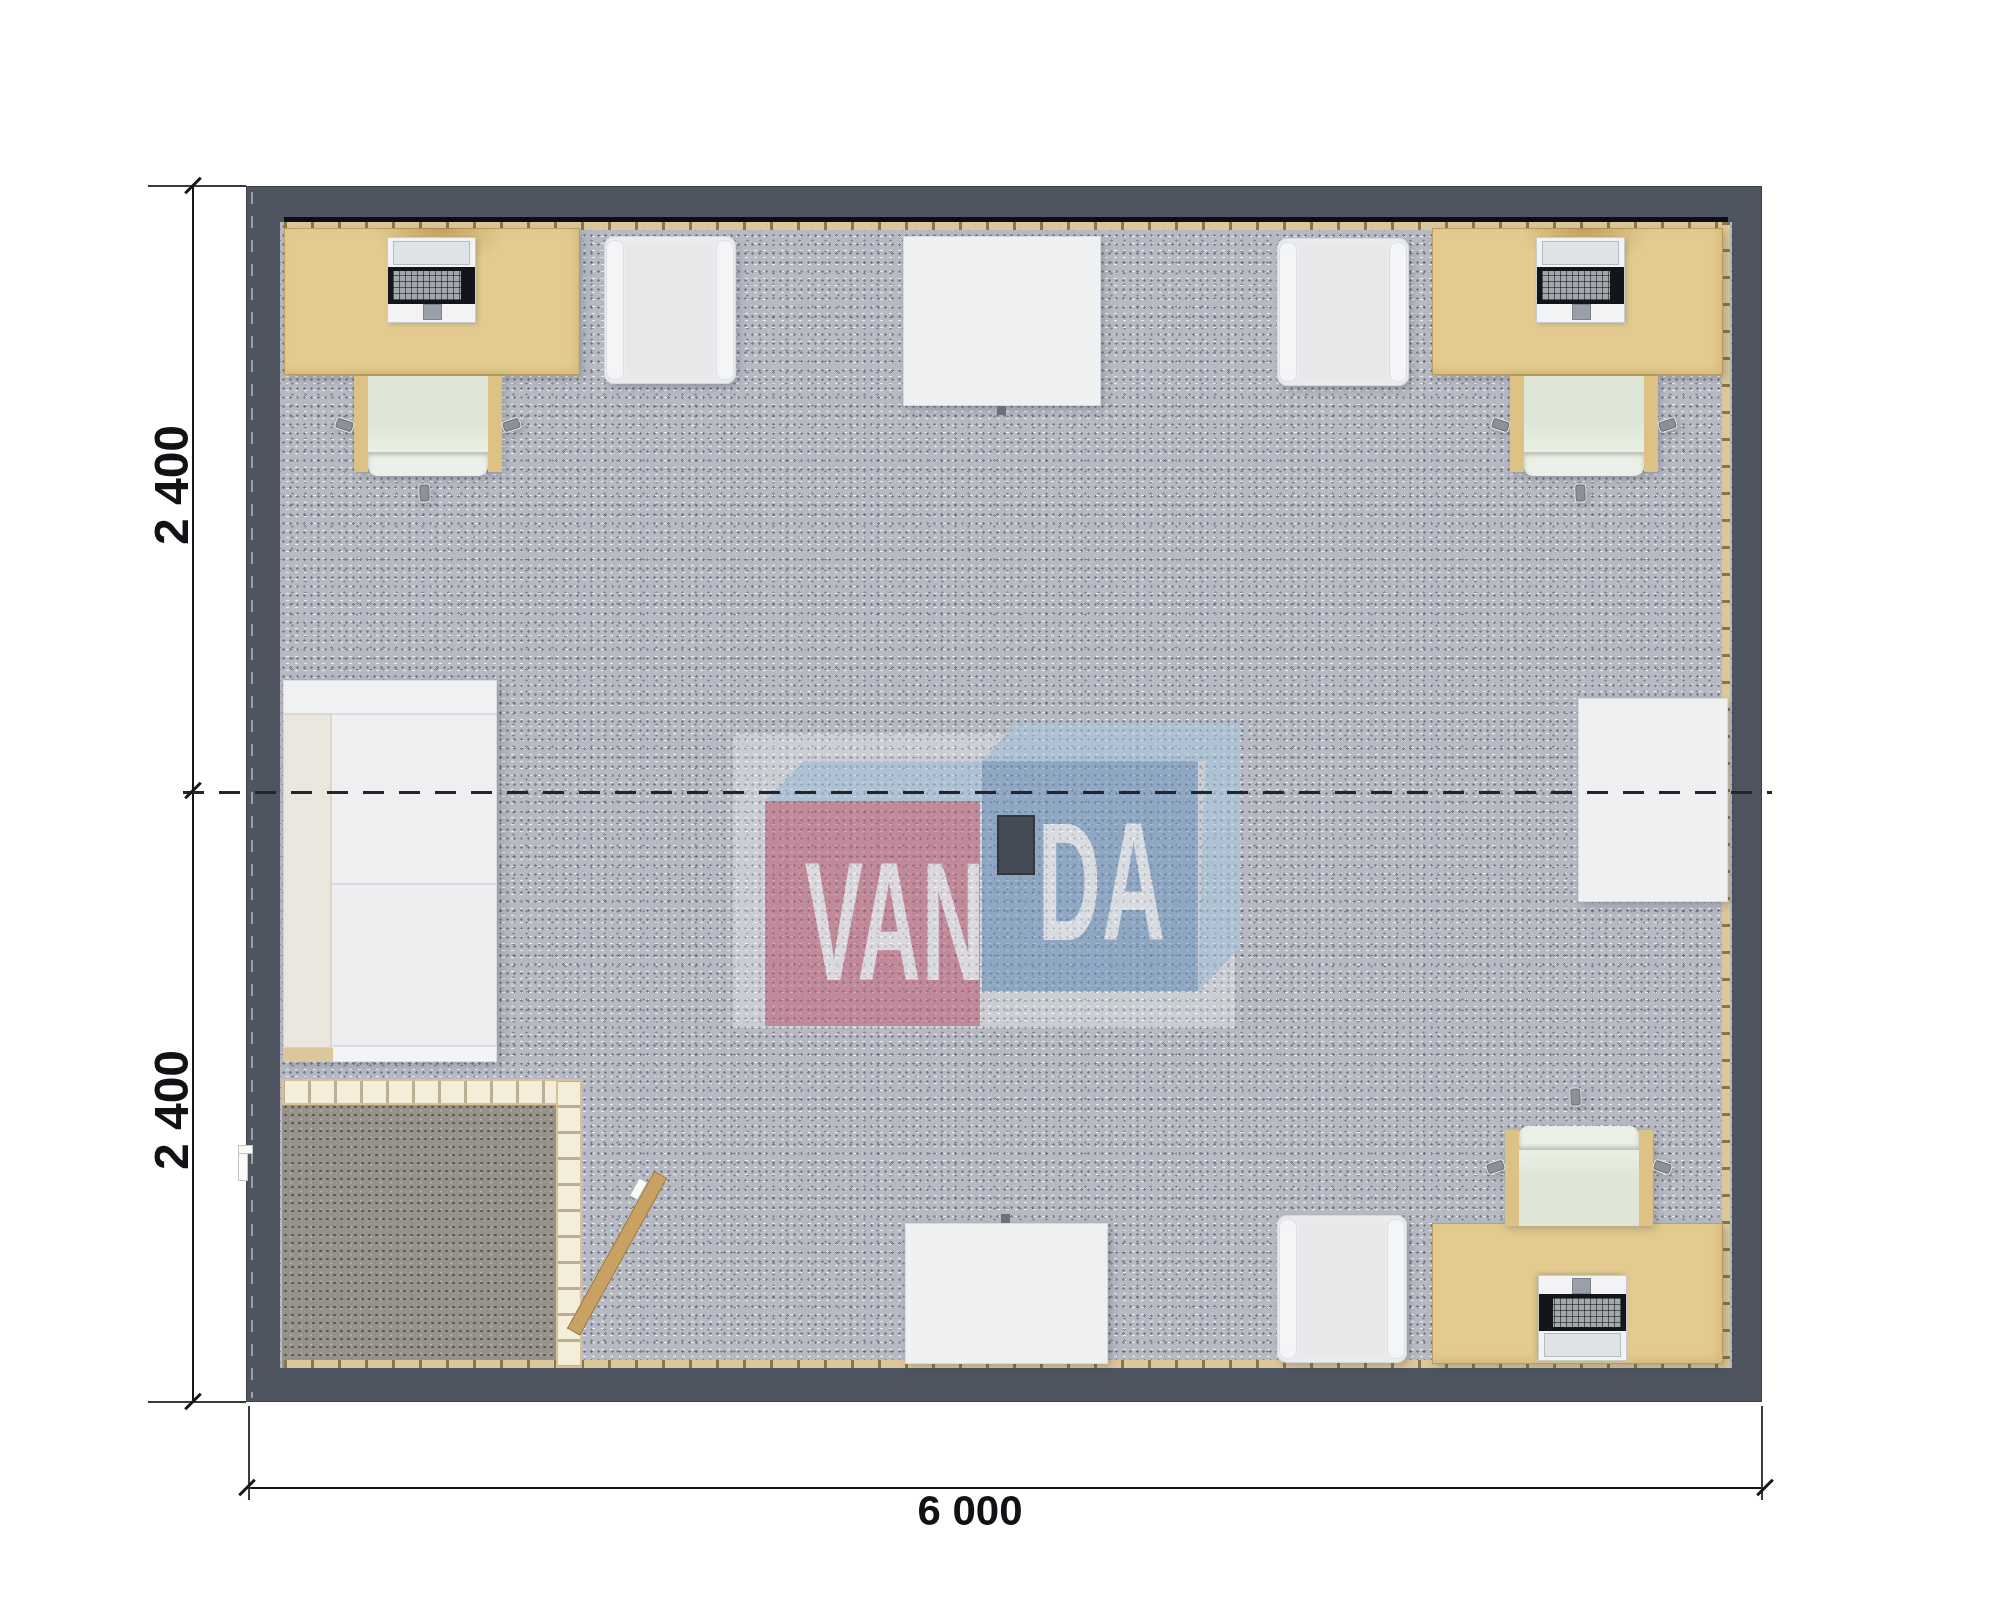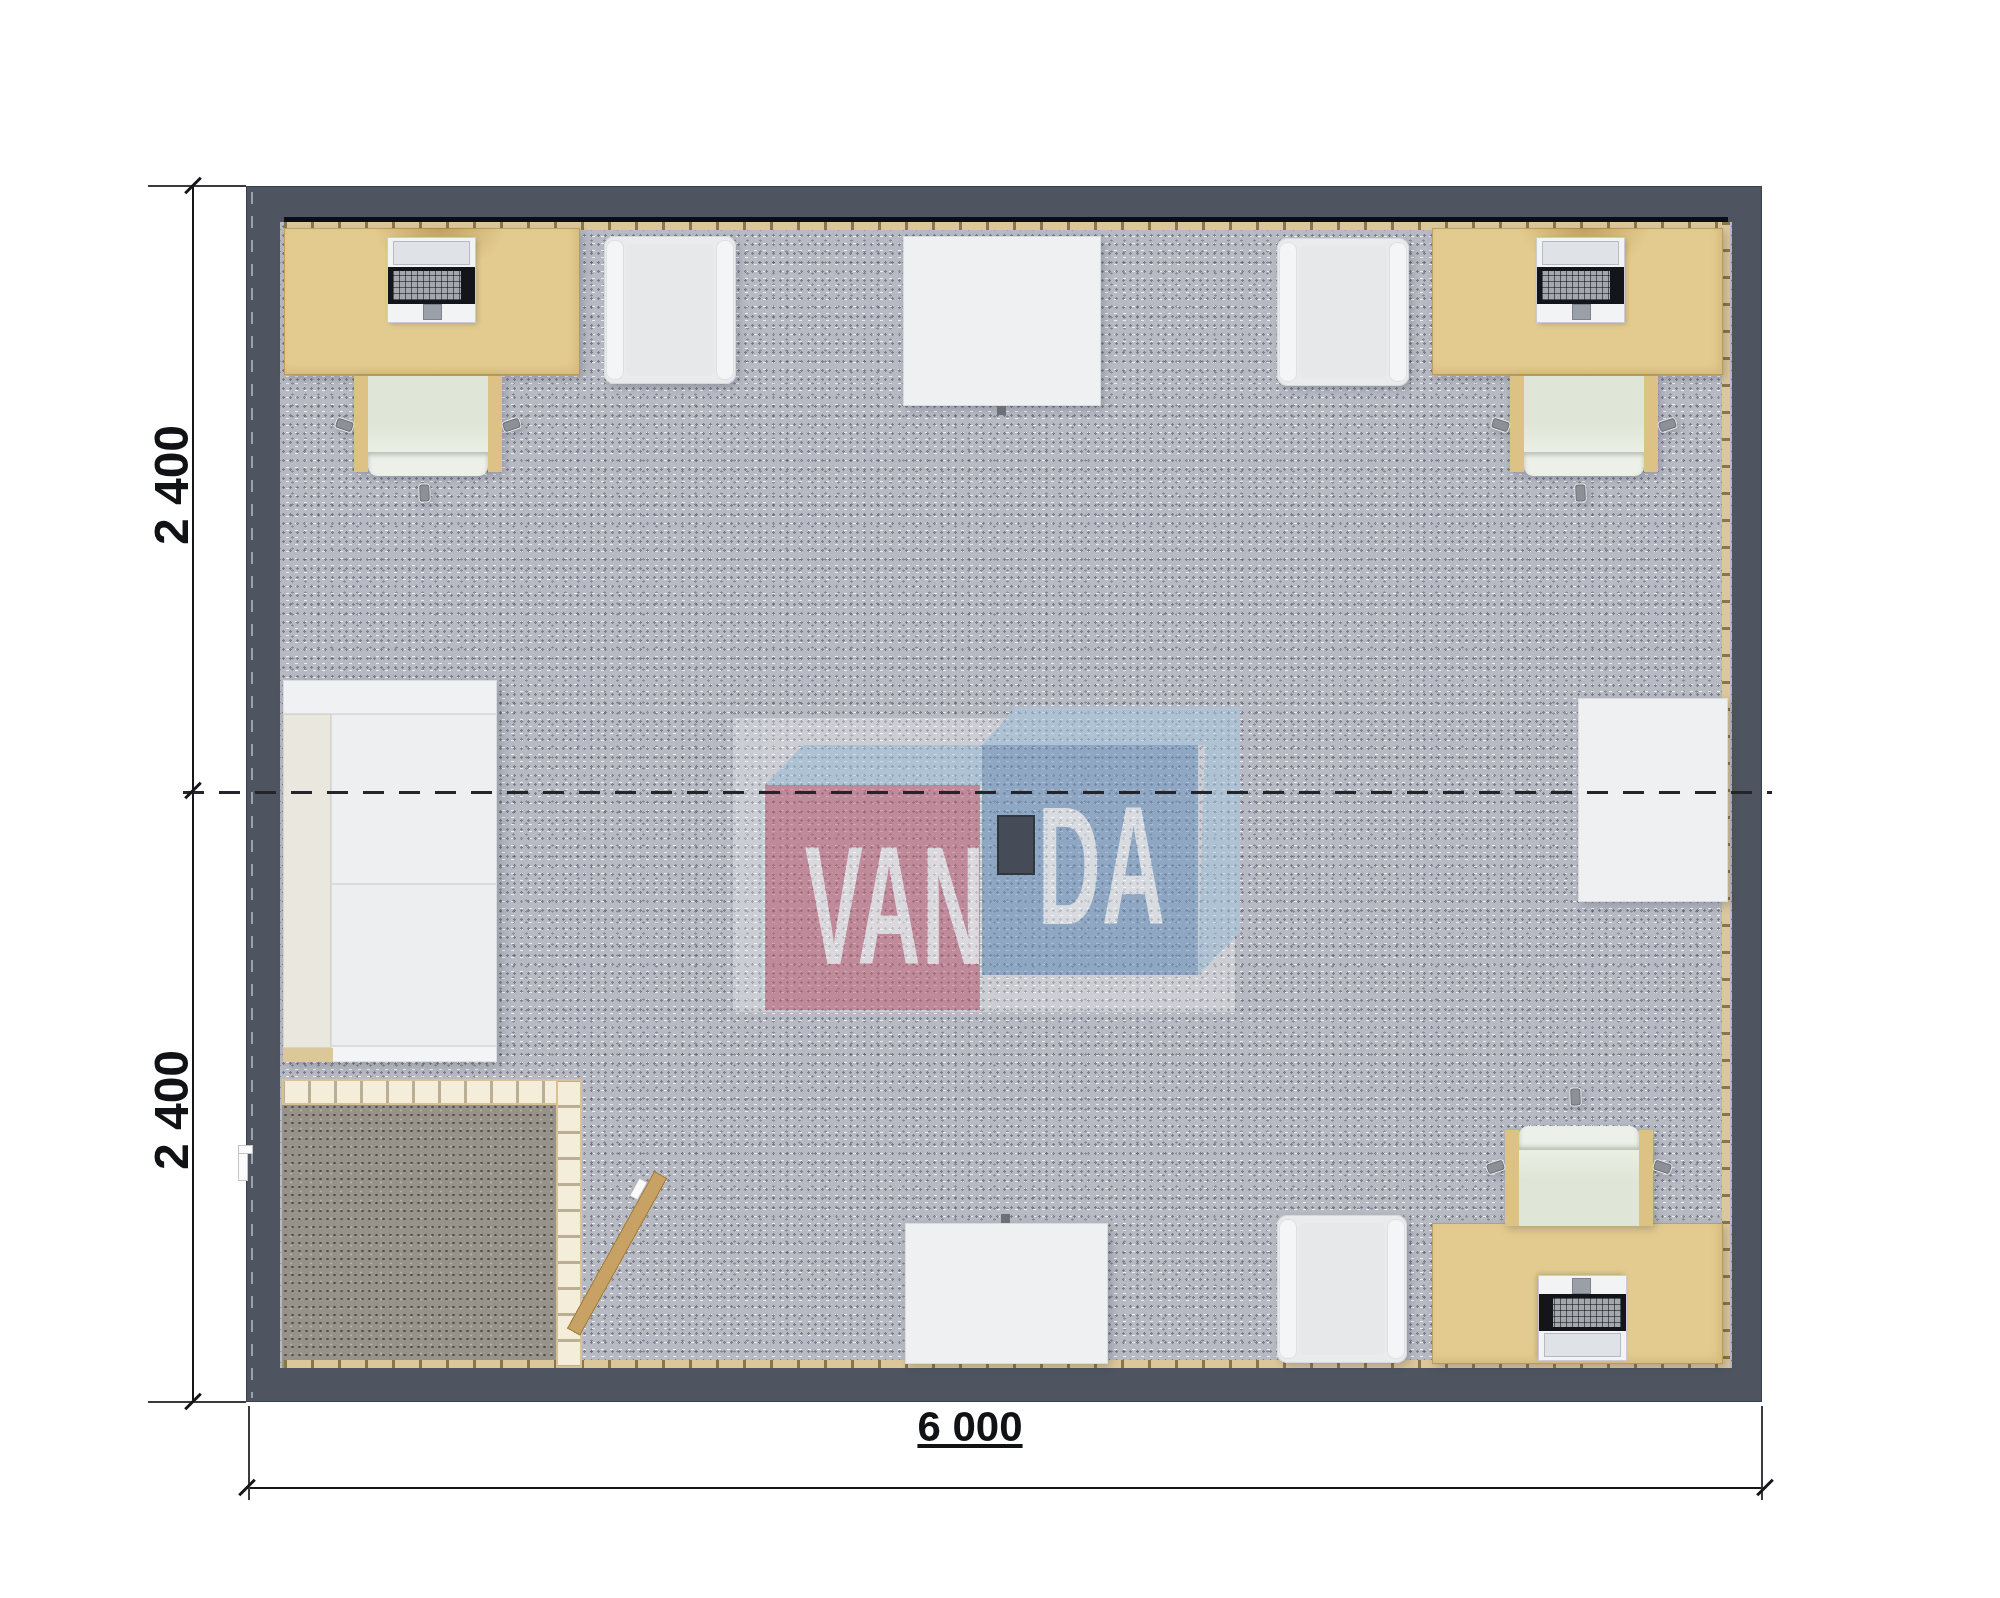--- a/index.html
+++ b/index.html
@@ -109,21 +109,21 @@
     background-image:repeating-linear-gradient(90deg, rgba(80,60,20,.35) 0 3px, transparent 3px 26px);}
   .partition.vert{background-image:repeating-linear-gradient(180deg, rgba(80,60,20,.35) 0 3px, transparent 3px 26px);}
 
   .door-leaf{position:absolute;left:566px;top:1152px;width:15px;height:180px;background:var(--door);
     box-shadow:inset 0 0 0 1px #9d7a3d;transform:rotate(29deg);transform-origin:50% 100%;z-index:5;}
   .door-leaf .handle{position:absolute;left:-9px;top:14px;width:8px;height:19px;background:#fafafa;box-shadow:0 0 0 1px #b9b9b9;}
   .entry-handle{position:absolute;left:239px;top:1146px;width:8px;height:34px;background:#fbfbfb;box-shadow:0 0 0 1px #c4c4c4;z-index:2;}
   .entry-handle:after{content:"";position:absolute;left:0;top:0;width:13px;height:7px;background:#fbfbfb;box-shadow:0 0 0 1px #c4c4c4;}
 
   
-  .watermark{position:absolute;inset:0;opacity:.52;z-index:8;pointer-events:none;}
+  .watermark{position:absolute;inset:0;opacity:.52;z-index:8;pointer-events:none;margin-top:16px;}
   .wm-haze{position:absolute;left:733px;top:718px;width:502px;height:294px;background:rgba(255,255,255,.55);}
   .wm-pink-top{position:absolute;left:765px;top:745px;width:250px;height:40px;background:var(--logo-light);
     clip-path:polygon(38px 0, 250px 0, 215px 100%, 0 100%);}
   .wm-pink{position:absolute;left:765px;top:785px;width:215px;height:225px;background:var(--logo-pink);}
   .wm-blue-top{position:absolute;left:982px;top:707px;width:256px;height:38px;background:var(--logo-light);
     clip-path:polygon(34px 0, 100% 0, 222px 100%, 0 100%);}
   .wm-blue-side{position:absolute;left:1198px;top:707px;width:42px;height:268px;background:var(--logo-light);
     clip-path:polygon(8px 0, 100% 0, 100% 84%, 0 100%);}
   .wm-blue{position:absolute;left:982px;top:745px;width:216px;height:230px;background:var(--logo-blue);}
   .wm-text{position:absolute;color:rgba(255,255,255,.95);font-weight:700;font-size:168px;line-height:1;
@@ -275,15 +275,15 @@
   <div class="ext-line" style="left:148px;top:185px;width:98px;height:2px;"></div>
   <div class="ext-line" style="left:148px;top:1401px;width:98px;height:2px;"></div>
   <div class="dim-label vert" style="left:72px;top:461px;">2 400</div>
   <div class="dim-label vert" style="left:72px;top:1086px;">2 400</div>
 
   <div class="dim-line" style="left:246px;top:1487px;width:1520px;height:2px;"></div>
   <div class="dim-tick" style="left:236px;top:1486px;"></div>
   <div class="dim-tick" style="left:1754px;top:1486px;"></div>
   <div class="ext-line" style="left:248px;top:1406px;width:2px;height:94px;"></div>
   <div class="ext-line" style="left:1761px;top:1406px;width:2px;height:94px;"></div>
-  <div class="dim-label horz" style="left:820px;top:1406px;text-decoration:underline;">6 000</div>
+  <div class="dim-label horz" style="left:820px;top:1490px;">6 000</div>
 
 </div>
 
 </body></html>

